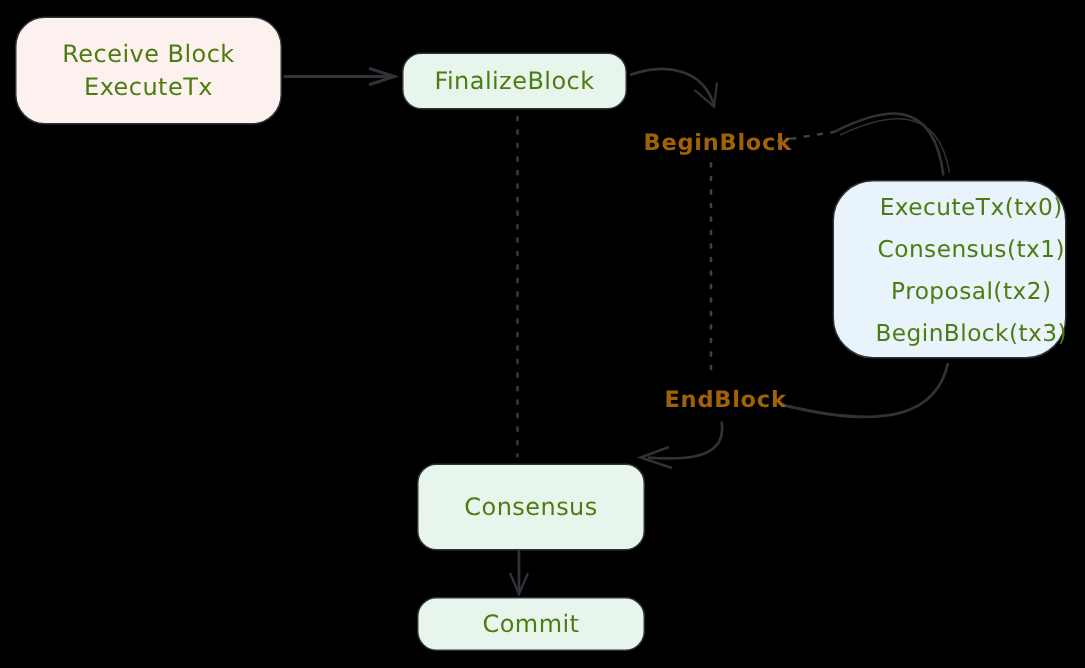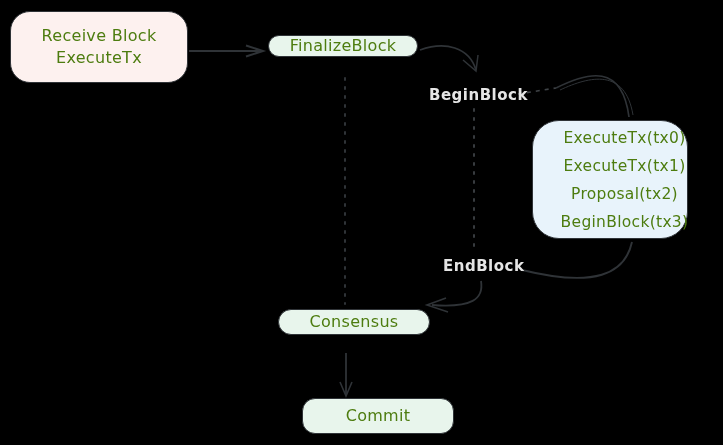--- a/index.html
+++ b/index.html
@@ -10,21 +10,21 @@
   .stage svg{position:absolute;left:0;top:0;z-index:1;}
   .node{
     position:absolute;z-index:2;box-sizing:border-box;
     border:1.6px solid #2f3337;border-radius:13px;
     display:flex;flex-direction:column;align-items:center;justify-content:center;
     color:#4d7c0f;font-size:16px;letter-spacing:.3px;text-align:center;
   }
   .node .ln{display:block;line-height:22px;}
   .exec-lines .ln{line-height:28px;font-size:15.5px;}
   .ghost-label{
-    position:absolute;z-index:2;color:#e5e5e5;font-size:15px;
+    position:absolute;z-index:2;color:#a16207;font-size:15px;
     letter-spacing:.5px;font-weight:bold;white-space:nowrap;
   }
   .stroke-dark{stroke:#2f3337;fill:none;}
   .stroke-gray{stroke:#3e4246;fill:none;}
 </style>
 </head>
 <body>
 
 <div class="stage">
 
@@ -61,35 +61,35 @@
       <path class="stroke-dark" stroke-width="1.8" d="M 346 353 L 346 394"></path>
       <path class="stroke-dark" stroke-width="1.6" d="M 340 382 L 346 396 L 352 382"></path>
     </g>
   </svg>
 
   <div class="node" style="left: 10px; top: 11px; width: 178px; height: 72px; border-radius: 20px; background: rgb(253, 241, 239);">
     <span class="ln">Receive Block</span>
     <span class="ln">ExecuteTx</span>
   </div>
 
-  <div class="node" style="left: 268px; top: 35px; width: 150px; height: 22px; background: rgb(232, 245, 236);">
+  <div class="node" style="left: 268px; top: 35px; width: 150px; height: 38px; background: rgb(232, 245, 236);">
     <span class="ln">FinalizeBlock</span>
   </div>
 
-  <div class="node exec-lines" style="left: 532px; top: 120px; width: 156px; height: 119px; border-radius: 27px; background: rgb(232, 243, 251); padding-left: 29px;">
+  <div class="node exec-lines" style="left: 555px; top: 120px; width: 156px; height: 119px; border-radius: 27px; background: rgb(232, 243, 251); padding-left: 29px;">
     <span class="ln">ExecuteTx(tx0)</span>
-    <span class="ln">ExecuteTx(tx1)</span>
+    <span class="ln">Consensus(tx1)</span>
     <span class="ln">Proposal(tx2)</span>
     <span class="ln">BeginBlock(tx3)</span>
   </div>
 
-  <div class="node" style="left: 278px; top: 309px; width: 152px; height: 26px; background: rgb(232, 245, 236);">
+  <div class="node" style="left: 278px; top: 309px; width: 152px; height: 58px; background: rgb(232, 245, 236);">
     <span class="ln">Consensus</span>
   </div>
 
-  <div class="node" style="left: 278px; top: 398px; width: 152px; height: 36px; background: rgb(232, 245, 236); margin-left: 24px;">
+  <div class="node" style="left: 278px; top: 398px; width: 152px; height: 36px; background: rgb(232, 245, 236);">
     <span class="ln">Commit</span>
   </div>
 
   <div class="ghost-label" style="left:429px;top:86px;">BeginBlock</div>
   <div class="ghost-label" style="left:443px;top:257px;text-align:right;">EndBlock</div>
 
 </div>
 
 </body></html>

